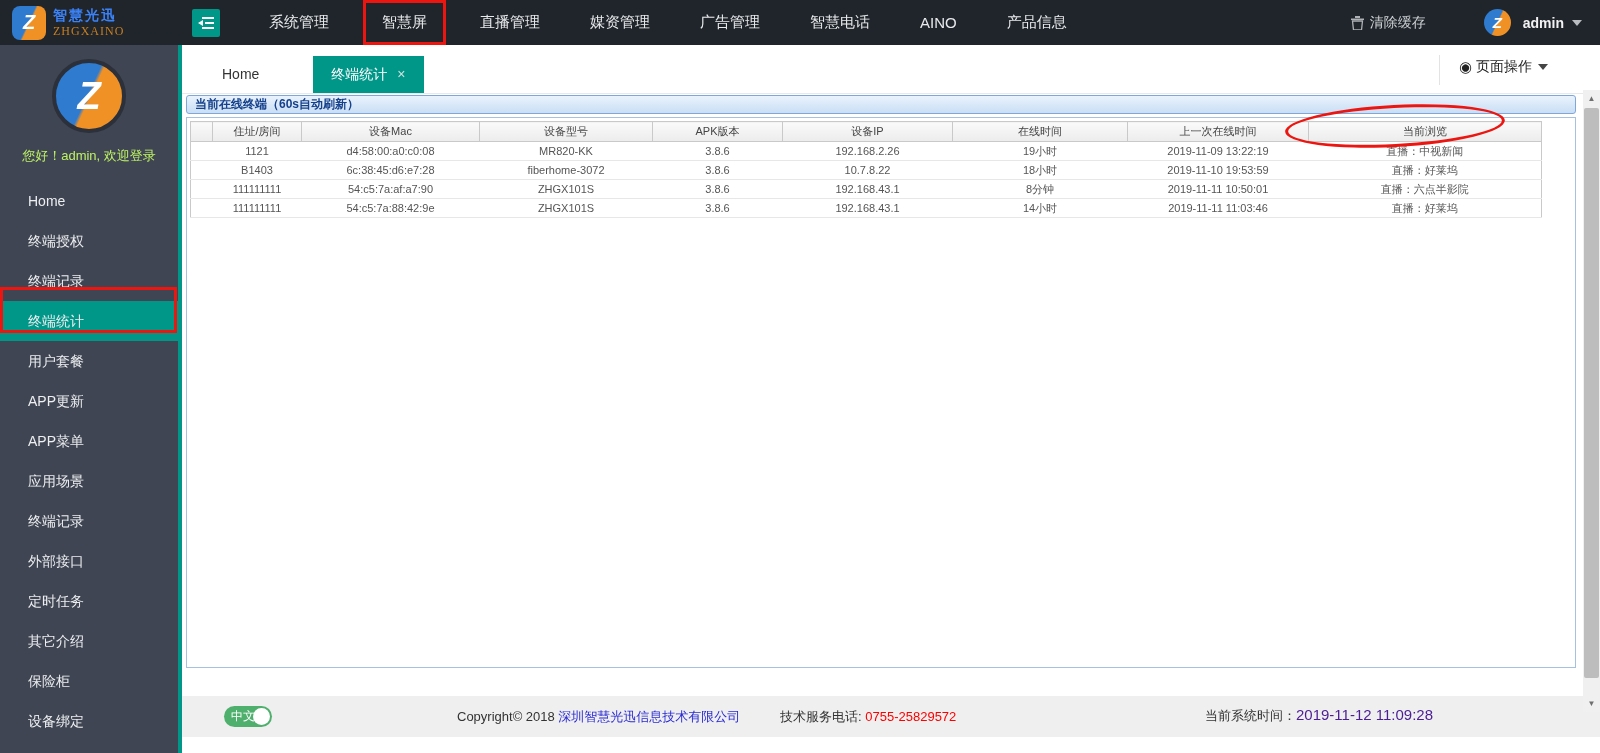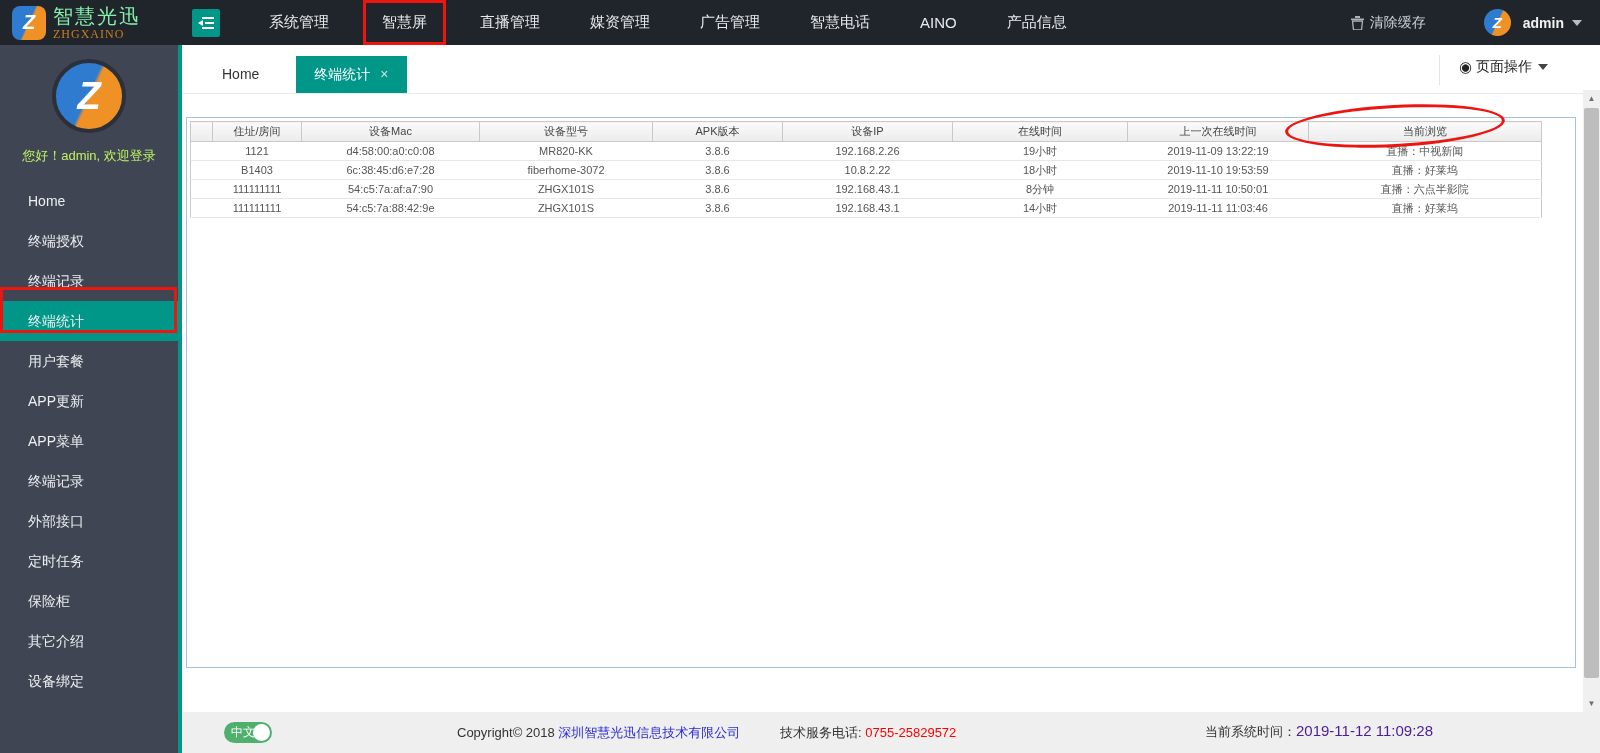--- a/index.html
+++ b/index.html
@@ -5,21 +5,21 @@
   * { margin:0; padding:0; box-sizing:border-box; }
   html,body { width:1600px; height:753px; font-family:"Liberation Sans","DejaVu Sans",sans-serif; }
   body { position:relative; overflow:hidden; background:#fff; }
 
   
   .topbar { position:absolute; left:0; top:0; width:1600px; height:45px; background:#20252b; display:flex; align-items:center; z-index:30; }
   .brand { display:flex; align-items:center; width:178px; padding-left:12px; }
   .brand-icon { width:34px; height:34px; border-radius:8px; background:linear-gradient(115deg,#2e7bd0 48%,#f09125 52%); position:relative; flex:0 0 auto; }
   .brand-icon span { position:absolute; left:0; top:0; right:0; bottom:0; display:flex; align-items:center; justify-content:center; color:#fff; font-weight:bold; font-style:italic; font-size:20px; }
   .brand-text { margin-left:7px; line-height:1; }
-  .brand-title { color:#86efac; font-size:20px; font-weight:normal; font-family:"Liberation Serif","DejaVu Serif",serif; letter-spacing:2px; }
+  .brand-title { color:#3b82f6; font-size:14px; font-weight:bold; font-family:"Liberation Serif","DejaVu Serif",serif; letter-spacing:2px; }
   .brand-sub { color:#c97f1e; font-size:12px; font-family:"Liberation Serif","DejaVu Serif",serif; letter-spacing:1px; margin-top:2px; }
   .menu-toggle { width:28px; height:28px; background:#009688; border-radius:2px; margin-left:14px; display:flex; align-items:center; justify-content:center; cursor:pointer; }
   .topnav { display:flex; align-items:stretch; height:45px; margin-left:24px; }
   .nav-item { color:#e8eaec; font-size:15px; padding:0 16px; margin:0 9px; display:flex; align-items:center; cursor:pointer; }
   .nav-item.hl { border:3px solid #ec1510; }
   .topbar-right { position:absolute; right:18px; top:0; height:45px; display:flex; align-items:center;text-align:center; }
   .clear-cache { display:flex; align-items:center; color:#cfd3d6; font-size:14px; cursor:pointer; }
   .clear-cache svg { margin-right:6px; }
   .user-box { display:flex; align-items:center; margin-left:58px; cursor:pointer; }
   .avatar { width:27px; height:27px; border-radius:50%; background:linear-gradient(115deg,#2e7bd0 48%,#f09125 52%); position:relative; }
@@ -36,21 +36,21 @@
   .side-item { height:40px; line-height:40px; padding-left:28px; color:#eceef0; font-size:14px; cursor:pointer; }
   .side-item.active { background:#009688; }
   .anno-side-box { position:absolute; left:0; top:242px; width:177px; height:46px; border:3px solid #ec1510; pointer-events:none; }
 
   
   .accent-strip { position:absolute; left:178px; top:45px; width:4px; height:708px; background:#009688; z-index:25; }
   .content { position:absolute; left:182px; top:45px; width:1418px; height:708px; background:#fff; }
 
   .tabbar { position:relative; height:49px; background:#fff; border-bottom:1px solid #e9e9e9; display:flex; align-items:flex-end; padding-left:18px; }
   .tab { height:37px; line-height:37px; padding:0 22px; font-size:14px; color:#333; cursor:pointer; }
-  .tab.active { background:#009688; color:#fff; margin-left:15px; padding:0 18px; }
+  .tab.active { background:#009688; color:#fff; margin-left:32px; padding:0 18px; }
   .tab-close { color:#cfe4e0; margin-left:10px; font-size:14px; cursor:pointer; }
   .tab-sep { position:absolute; right:160px; top:10px; width:1px; height:30px; background:#e3e3e3; }
   .page-actions { position:absolute; right:52px; top:13px; display:flex; align-items:center; font-size:14px; color:#222; cursor:pointer; }
   .page-actions .dot-icon { font-size:15px; margin-right:4px; }
   .page-actions .caret { border-top-color:#444; margin-left:6px; }
 
   .infobar { position:absolute; left:4px; top:50px; width:1390px; height:19px; background:linear-gradient(#eaf3fc,#c9def5); border:1px solid #7fa8d9; border-radius:3px; color:#16418c; font-weight:bold; font-size:12px; line-height:17px; padding-left:8px; }
 
   .panel { position:absolute; left:4px; top:72px; width:1390px; height:551px; border:1px solid #a6c1e0; background:#fff; }
   table.grid { border-collapse:collapse; margin:3px; width:1352px; table-layout:fixed; }
@@ -60,21 +60,21 @@
   table.grid td:last-child { border-right:1px solid #c9c9c9; }
   table.grid col:nth-child(1){width:22px;} table.grid col:nth-child(2){width:89px;}
   table.grid col:nth-child(3){width:178px;} table.grid col:nth-child(4){width:173px;}
   table.grid col:nth-child(5){width:130px;} table.grid col:nth-child(6){width:170px;}
   table.grid col:nth-child(7){width:175px;} table.grid col:nth-child(8){width:181px;}
   table.grid col:nth-child(9){width:auto;}
 
   .anno-ellipse { position:absolute; left:1103px; top:60px; width:220px; height:42px; border:3px solid #ec1510; border-radius:50%; transform:rotate(-3deg); pointer-events:none; z-index:40; }
 
   
-  .footer { position:absolute; left:182px; top:712px; width:1418px; height:41px; background:#efefef; font-size:13px; color:#333; z-index:10; }
+  .footer { position:absolute; left:182px; top:696px; width:1418px; height:41px; background:#efefef; font-size:13px; color:#333; z-index:10; }
   .lang-toggle { position:absolute; left:42px; top:10px; width:48px; height:21px; background:#4fb06d; border-radius:11px; display:flex; align-items:center; cursor:pointer; }
   .lang-toggle .lang-label { color:#fff; font-size:12px; margin-left:7px; }
   .lang-toggle .knob { position:absolute; right:2px; top:2px; width:17px; height:17px; background:#fff; border-radius:50%; }
   .copyright { position:absolute; left:275px; top:12px; }
   .company-link { color:#2b2bd5; cursor:pointer; text-decoration:none; }
   .phone-wrap { position:absolute; left:598px; top:12px; }
   .phone-num { color:#ff0000; }
   .systime-wrap { position:absolute; left:1023px; top:10px; font-size:13px; color:#333; }
   .systime { color:#4c1d95; font-size:15px; }
 
@@ -140,45 +140,47 @@
     </div>
   <div class="welcome">您好！admin, 欢迎登录</div>
   <div class="side-menu">
       <div class="side-item">Home</div>
       <div class="side-item">终端授权</div>
       <div class="side-item">终端记录</div>
       <div class="side-item active">终端统计</div>
       <div class="side-item">用户套餐</div>
       <div class="side-item">APP更新</div>
       <div class="side-item">APP菜单</div>
+      <div class="side-item">应用场景</div>
       <div class="side-item">终端记录</div>
       <div class="side-item">外部接口</div>
       <div class="side-item">定时任务</div>
+      <div class="side-item">其它介绍</div>
       <div class="side-item">保险柜</div>
-      <div class="side-item">其它介绍</div>
       <div class="side-item">设备绑定</div>
     </div>
   <div class="anno-side-box"></div>
 </div>
 <div class="accent-strip"></div>
 
 <div class="content">
   <div class="tabbar">
     <div id="tabs-host" style="display:flex;align-items:flex-end;height:100%;">
         <div class="tab"><span>Home</span></div>
         <div class="tab active"><span>终端统计</span><span class="tab-close">×</span></div>
       </div>
     <div class="tab-sep"></div>
     <div class="page-actions">
       <span class="dot-icon">◉</span>
       <span>页面操作</span>
       <span class="caret"></span>
     </div>
   </div>
 
+  <div class="infobar">当前在线终端（60s自动刷新）</div>
 
   <div class="panel">
     <table class="grid">
       <colgroup>
           <col>
           <col>
           <col>
           <col>
           <col>
           <col>
@@ -210,21 +212,21 @@
             <td>19小时</td>
             <td>2019-11-09 13:22:19</td>
             <td>直播：中视新闻</td>
           </tr>
           <tr>
             <td></td>
             <td>B1403</td>
             <td>6c:38:45:d6:e7:28</td>
             <td>fiberhome-3072</td>
             <td>3.8.6</td>
-            <td>10.8.2.22</td>
+            <td>10.7.8.22</td>
             <td>18小时</td>
             <td>2019-11-10 19:53:59</td>
             <td>直播：好莱坞</td>
           </tr>
           <tr>
             <td></td>
             <td>111111111</td>
             <td>54:c5:7a:af:a7:90</td>
             <td>ZHGX101S</td>
             <td>3.8.6</td>

